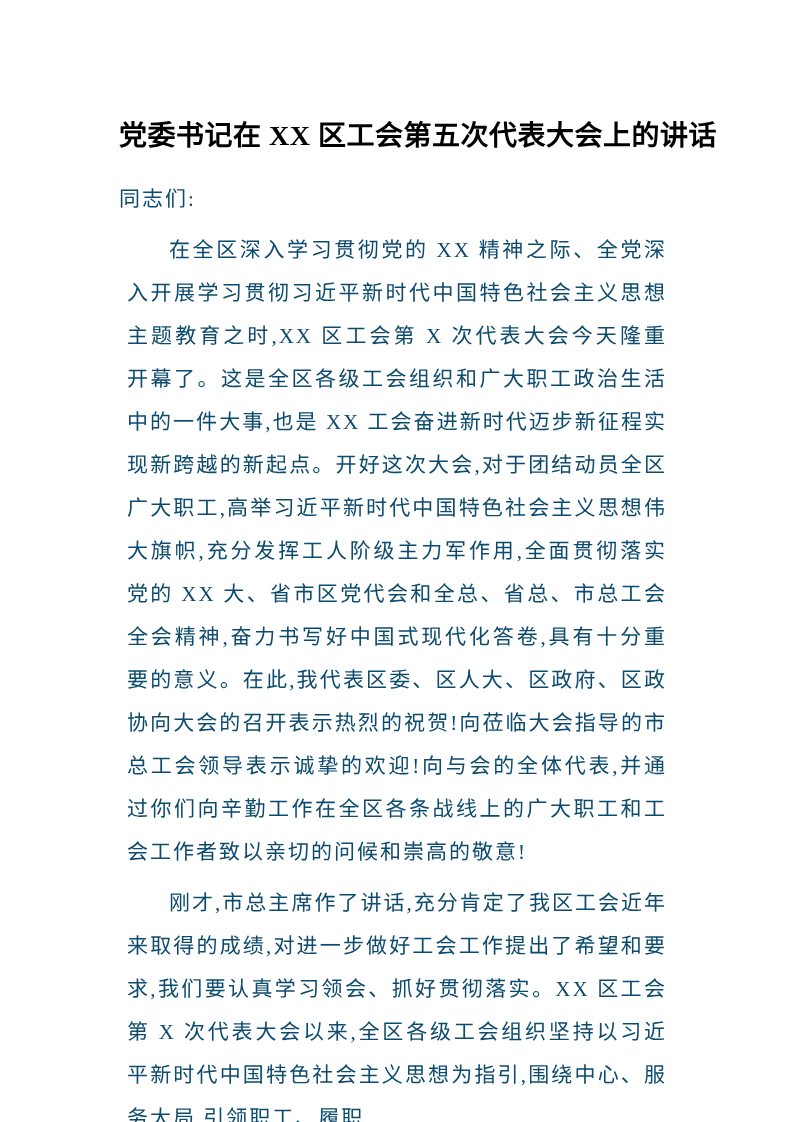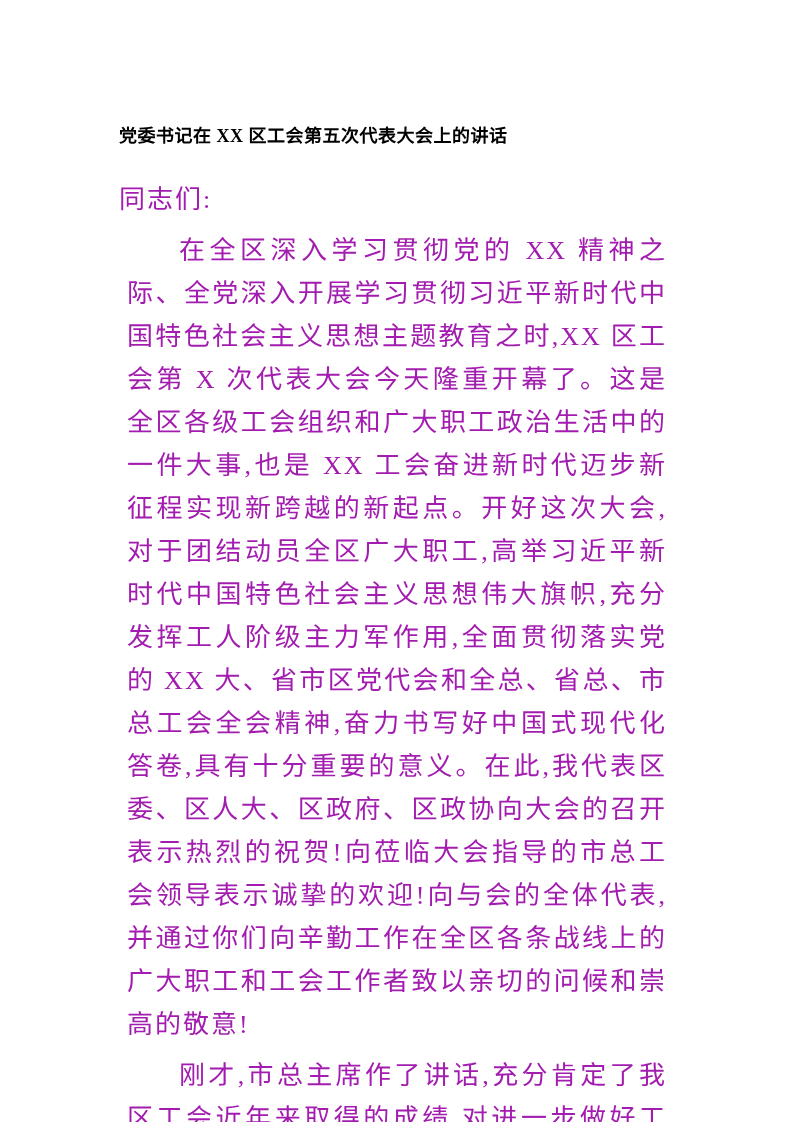--- a/index.html
+++ b/index.html
@@ -17,33 +17,33 @@
     box-sizing: border-box;
     width: 793px;
     height: 1122px;
     background: #ffffff;
     padding: 120px 118px 0 119px;
   }
   .doc-title {
     margin: 0 0 26px 0;
     font-family: "Liberation Serif", "DejaVu Serif", serif;
     font-weight: bold;
-    font-size: 18px;
+    font-size: 28px;
     line-height: 32px;
     letter-spacing: 0.5px;
     color: #000000;
-    text-align: left;
+    text-align: right;
     white-space: nowrap;
   }
   .body-text {
     font-family: "Liberation Serif", "DejaVu Serif", serif;
-    font-size: 26px;
+    font-size: 21px;
     line-height: 43px;
     letter-spacing: 2px;
-    color: #a21caf;
+    color: #0c4a6e;
     text-align: justify;
     text-justify: inter-ideograph;
   }
   .salutation {
     margin: 0;
   }
   .para {
     margin: 8px;
     text-indent: 2em;
   }

